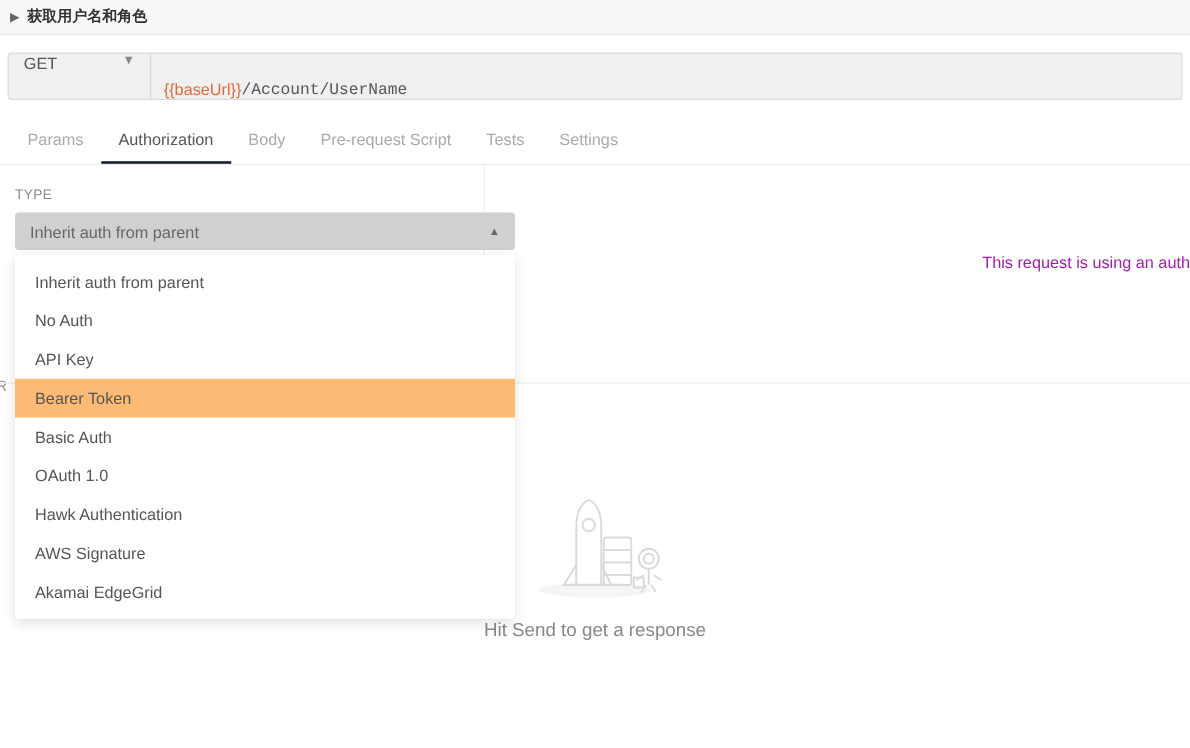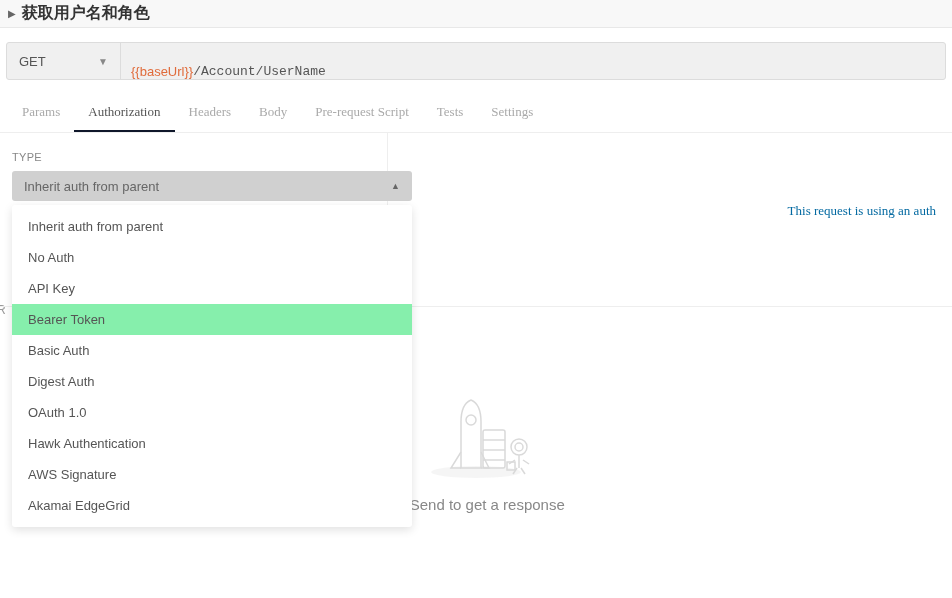--- a/index.html
+++ b/index.html
@@ -1,49 +1,49 @@
 <!DOCTYPE html>
 <html><head>
 <meta charset="utf-8">
 <style>
   * { box-sizing: border-box; margin: 0; padding: 0; }
   body { font-family: -apple-system, BlinkMacSystemFont, "Segoe UI", Arial, sans-serif; font-size: 13px; color: #555; background: #fff; overflow: hidden; }
   .container { width: 952px; height: 598px; position: relative; }
   
   .title-bar { height: 28px; background: #f8f8f8; border-bottom: 1px solid #e8e8e8; display: flex; align-items: center; padding: 0 8px; }
   .title-bar .triangle { margin-right: 6px; color: #666; font-size: 10px; }
-  .title-bar .title { font-weight: 600; color: #333; font-size: 16px; }
+  .title-bar .title { font-weight: 600; color: #333; font-size: 12px; }
   
   .request-row { margin: 14px 6px 14px 6px; display: flex; height: 38px; background: #f0f0f0; border: 1px solid #dcdcdc; border-radius: 3px; }
-  .method-select { width: 114px; border-right: 1px solid #dcdcdc; display: flex; align-items: center; justify-content: space-between; padding: 0 12px; color: #555; cursor: pointer; }
+  .method-select { width: 114px; border-right: 1px solid #dcdcdc; display: flex; align-items: flex-start; justify-content: space-between; padding: 0 12px; color: #555; cursor: pointer; }
   .method-select .chevron { font-size: 10px; color: #888; }
   .url-field { flex: 1; display: flex; align-items: flex-end; padding: 0 10px; font-size: 13px; }
   .url-variable { color: #e06b3b; }
   .url-path { color: #555; font-family: Liberation Mono, monospace; }
   
-  .tabs { display: flex; gap: 0; padding: 0 8px; border-bottom: 1px solid #eee; margin-top: 6px; font-family: Liberation Serif, serif; }
+  .tabs { display: flex; gap: 0; padding: 0 8px; border-bottom: 1px solid #eee; margin-top: 6px; }
   .tab { padding: 10px 14px; color: #999; cursor: pointer; font-size: 13px; border-bottom: 2px solid transparent; }
   .tab.active { color: #555; border-bottom: 2px solid #0f172a; }
   .tab:not(.active) { color: #aaa; }
   
   .content { display: flex; }
   .left-panel { width: 388px; padding: 18px 12px; position: relative; border-right: 1px solid #eee; }
   .type-label { font-size: 11px; color: #888; letter-spacing: 0.3px; margin-bottom: 8px; }
   
   .dropdown-btn { width: 400px; height: 30px; background: #d0d0d0; border-radius: 3px; display: flex; align-items: center; justify-content: space-between; padding: 0 12px; color: #666; cursor: pointer; font-size: 13px; }
   .dropdown-btn .triangle-up { font-size: 9px; color: #666; }
   
   .dropdown-list { position: absolute; top: 72px; left: 12px; width: 400px; background: #fff; box-shadow: 0 3px 10px rgba(0,0,0,0.12); border-radius: 3px; padding: 6px 0; z-index: 10; }
   .dropdown-item { padding: 8px 16px; color: #555; cursor: pointer; font-size: 13px; }
-  .dropdown-item.hovered { background: #86efac; }
+  .dropdown-item.hovered { background: #fdba74; }
   
   .left-r { position: absolute; top: 170px; left: -3px; color: #999; font-size: 12px; }
   
   .right-panel { flex: 1; padding: 18px 14px; position: relative; }
-  .right-text { position: absolute; top: 70px; right: 16px; color: #0369a1; font-size: 13px; white-space: nowrap; font-family: Liberation Serif, serif; }
+  .right-text { position: absolute; top: 70px; right: 0; color: #a21caf; font-size: 13px; white-space: nowrap; }
   
   .response-area { position: absolute; top: 306px; left: 0; right: 0; bottom: 0; border-top: 1px solid #eee; display: flex; flex-direction: column; align-items: center; justify-content: center; color: #888; }
   .response-text { margin-top: 14px; font-size: 15px; color: #888; }
   .illustration { width: 130px; height: 90px; position: relative; opacity: 0.55; }
 </style>
 </head>
 <body>
 
 <div class="container">
 
@@ -59,41 +59,39 @@
     </div>
     <div class="url-field">
       <span class="url-variable">{{baseUrl}}</span>
         <span class="url-path">/Account/UserName</span>
     </div>
   </div>
 
   <div class="tabs">
     <div class="tab">Params</div>
     <div class="tab active">Authorization</div>
-    <div class="tab">Headers</div>
     <div class="tab">Body</div>
     <div class="tab">Pre-request Script</div>
     <div class="tab">Tests</div>
     <div class="tab">Settings</div>
   </div>
 
   <div class="content">
     <div class="left-panel">
       <div class="type-label">TYPE</div>
       <div class="dropdown-btn">
         <span>Inherit auth from parent</span>
         <span class="triangle-up">▲</span>
       </div>
       <div class="dropdown-list">
         <div class="dropdown-item">Inherit auth from parent</div>
         <div class="dropdown-item">No Auth</div>
         <div class="dropdown-item">API Key</div>
         <div class="dropdown-item hovered">Bearer Token</div>
         <div class="dropdown-item">Basic Auth</div>
-        <div class="dropdown-item">Digest Auth</div>
         <div class="dropdown-item">OAuth 1.0</div>
         <div class="dropdown-item">Hawk Authentication</div>
         <div class="dropdown-item">AWS Signature</div>
         <div class="dropdown-item">Akamai EdgeGrid</div>
       </div>
       <div class="left-r">R</div>
     </div>
     <div class="right-panel">
       <div class="right-text">This request is using an auth</div>
     </div>

